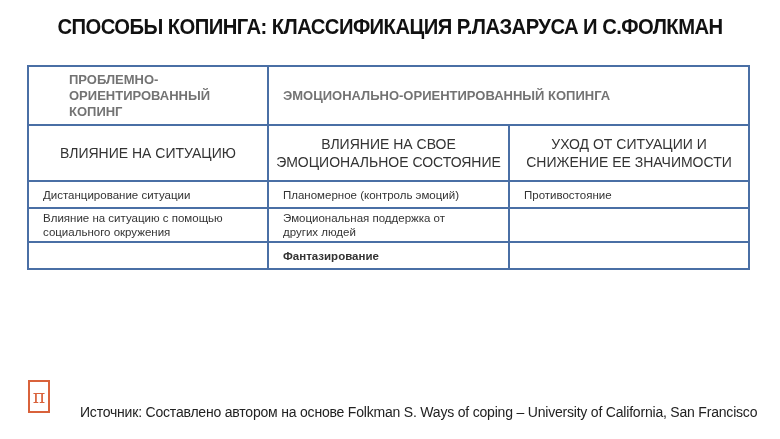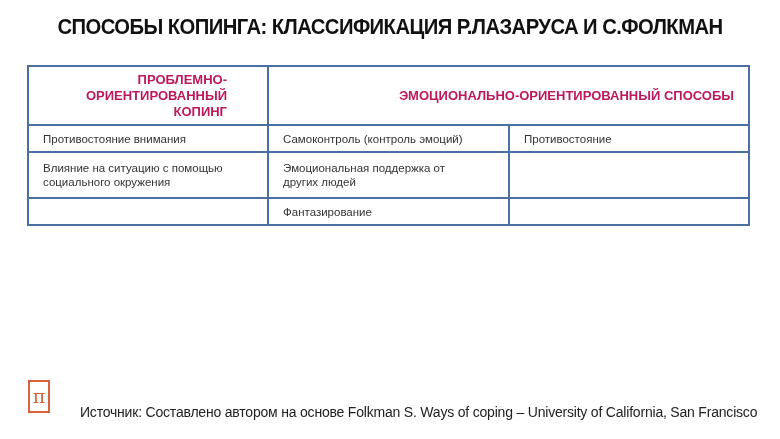--- a/index.html
+++ b/index.html
@@ -1,46 +1,51 @@
 <!DOCTYPE html>
 <html><head>
 <meta charset="utf-8">
 <style>
   html, body { margin:0; padding:0; background:#ffffff; }
   body { width:780px; height:439px; position:relative; overflow:hidden; font-family:"Liberation Sans", sans-serif; color:#222; }
   .title { position:absolute; left:0; top:14px; width:780px; text-align:center; font-family:"Liberation Sans", sans-serif; font-weight:bold; font-size:22px; letter-spacing:-0.6px; color:#111; transform:scaleX(0.92); transform-origin:center; }
   table.grid { position:absolute; left:27px; top:65px; width:721px; border-collapse:collapse; table-layout:fixed; }
   table.grid td { border:2px solid #4a6fa5; padding:0 14px; vertical-align:middle; }
-  .h1 { height:57px; text-align:right; font-weight:bold; font-size:13px; line-height:16px; color:#be185d; }
+  .h1 { height:57px; text-align:left; font-weight:bold; font-size:13px; line-height:16px; color:#737373; }
   .h2 { height:54px; text-align:center; font-size:14px; line-height:18px; color:#333; }
   .cell { font-size:11.5px; line-height:14px; color:#333; }
-  .r1 { height:37px; } .r2 { height:27px; } .r3 { height:46px; } .r4 { height:27px; } .r5 { height:26px; }
+  .r1 { height:37px; } .r2 { height:27px; } .r3 { height:34px; } .r4 { height:27px;font-weight:bold; } .r5 { height:26px; }
   .footer { position:absolute; left:28px; top:380px; }
   .logo { position:absolute; left:0; top:0; width:22px; height:33px; border:2.5px solid #d9623b; box-sizing:border-box; color:#d9623b; font-family:"DejaVu Serif", serif; font-size:19px; text-align:center; line-height:28px; }
   .source { position:absolute; left:52px; top:24px; white-space:nowrap; font-size:14px; color:#222; letter-spacing:-0.2px; }
 </style>
 </head>
 <body>
 
 <div class="title">СПОСОБЫ КОПИНГА: КЛАССИФИКАЦИЯ Р.ЛАЗАРУСА И С.ФОЛКМАН</div>
 
 <table class="grid">
   <colgroup>
       <col style="width:240px">
       <col style="width:241px">
       <col style="width:240px">
     </colgroup>
   <tbody>
       <tr>
     <td class="h1" style="padding:0 40px;">ПРОБЛЕМНО-ОРИЕНТИРОВАННЫЙ КОПИНГ</td>
-    <td class="h1" colspan="2">ЭМОЦИОНАЛЬНО-ОРИЕНТИРОВАННЫЙ СПОСОБЫ</td>
+    <td class="h1" colspan="2">ЭМОЦИОНАЛЬНО-ОРИЕНТИРОВАННЫЙ КОПИНГА</td>
+  </tr>
+  <tr>
+    <td class="h2">ВЛИЯНИЕ НА СИТУАЦИЮ</td>
+    <td class="h2" style="padding:0 6px;">ВЛИЯНИЕ НА СВОЕ ЭМОЦИОНАЛЬНОЕ СОСТОЯНИЕ</td>
+    <td class="h2" style="padding:0 6px;">УХОД ОТ СИТУАЦИИ И СНИЖЕНИЕ ЕЕ ЗНАЧИМОСТИ</td>
   </tr>
   <tr class="r2">
-    <td class="cell">Противостояние внимания</td>
-    <td class="cell">Самоконтроль (контроль эмоций)</td>
+    <td class="cell">Дистанцирование ситуации</td>
+    <td class="cell">Планомерное (контроль эмоций)</td>
     <td class="cell">Противостояние</td>
   </tr>
   <tr class="r3">
     <td class="cell">Влияние на ситуацию с помощью социального окружения</td>
     <td class="cell" style="padding-right:60px;">Эмоциональная поддержка от других людей</td>
     <td class="cell"></td>
   </tr>
   <tr class="r4">
     <td class="cell"></td>
     <td class="cell">Фантазирование</td>

